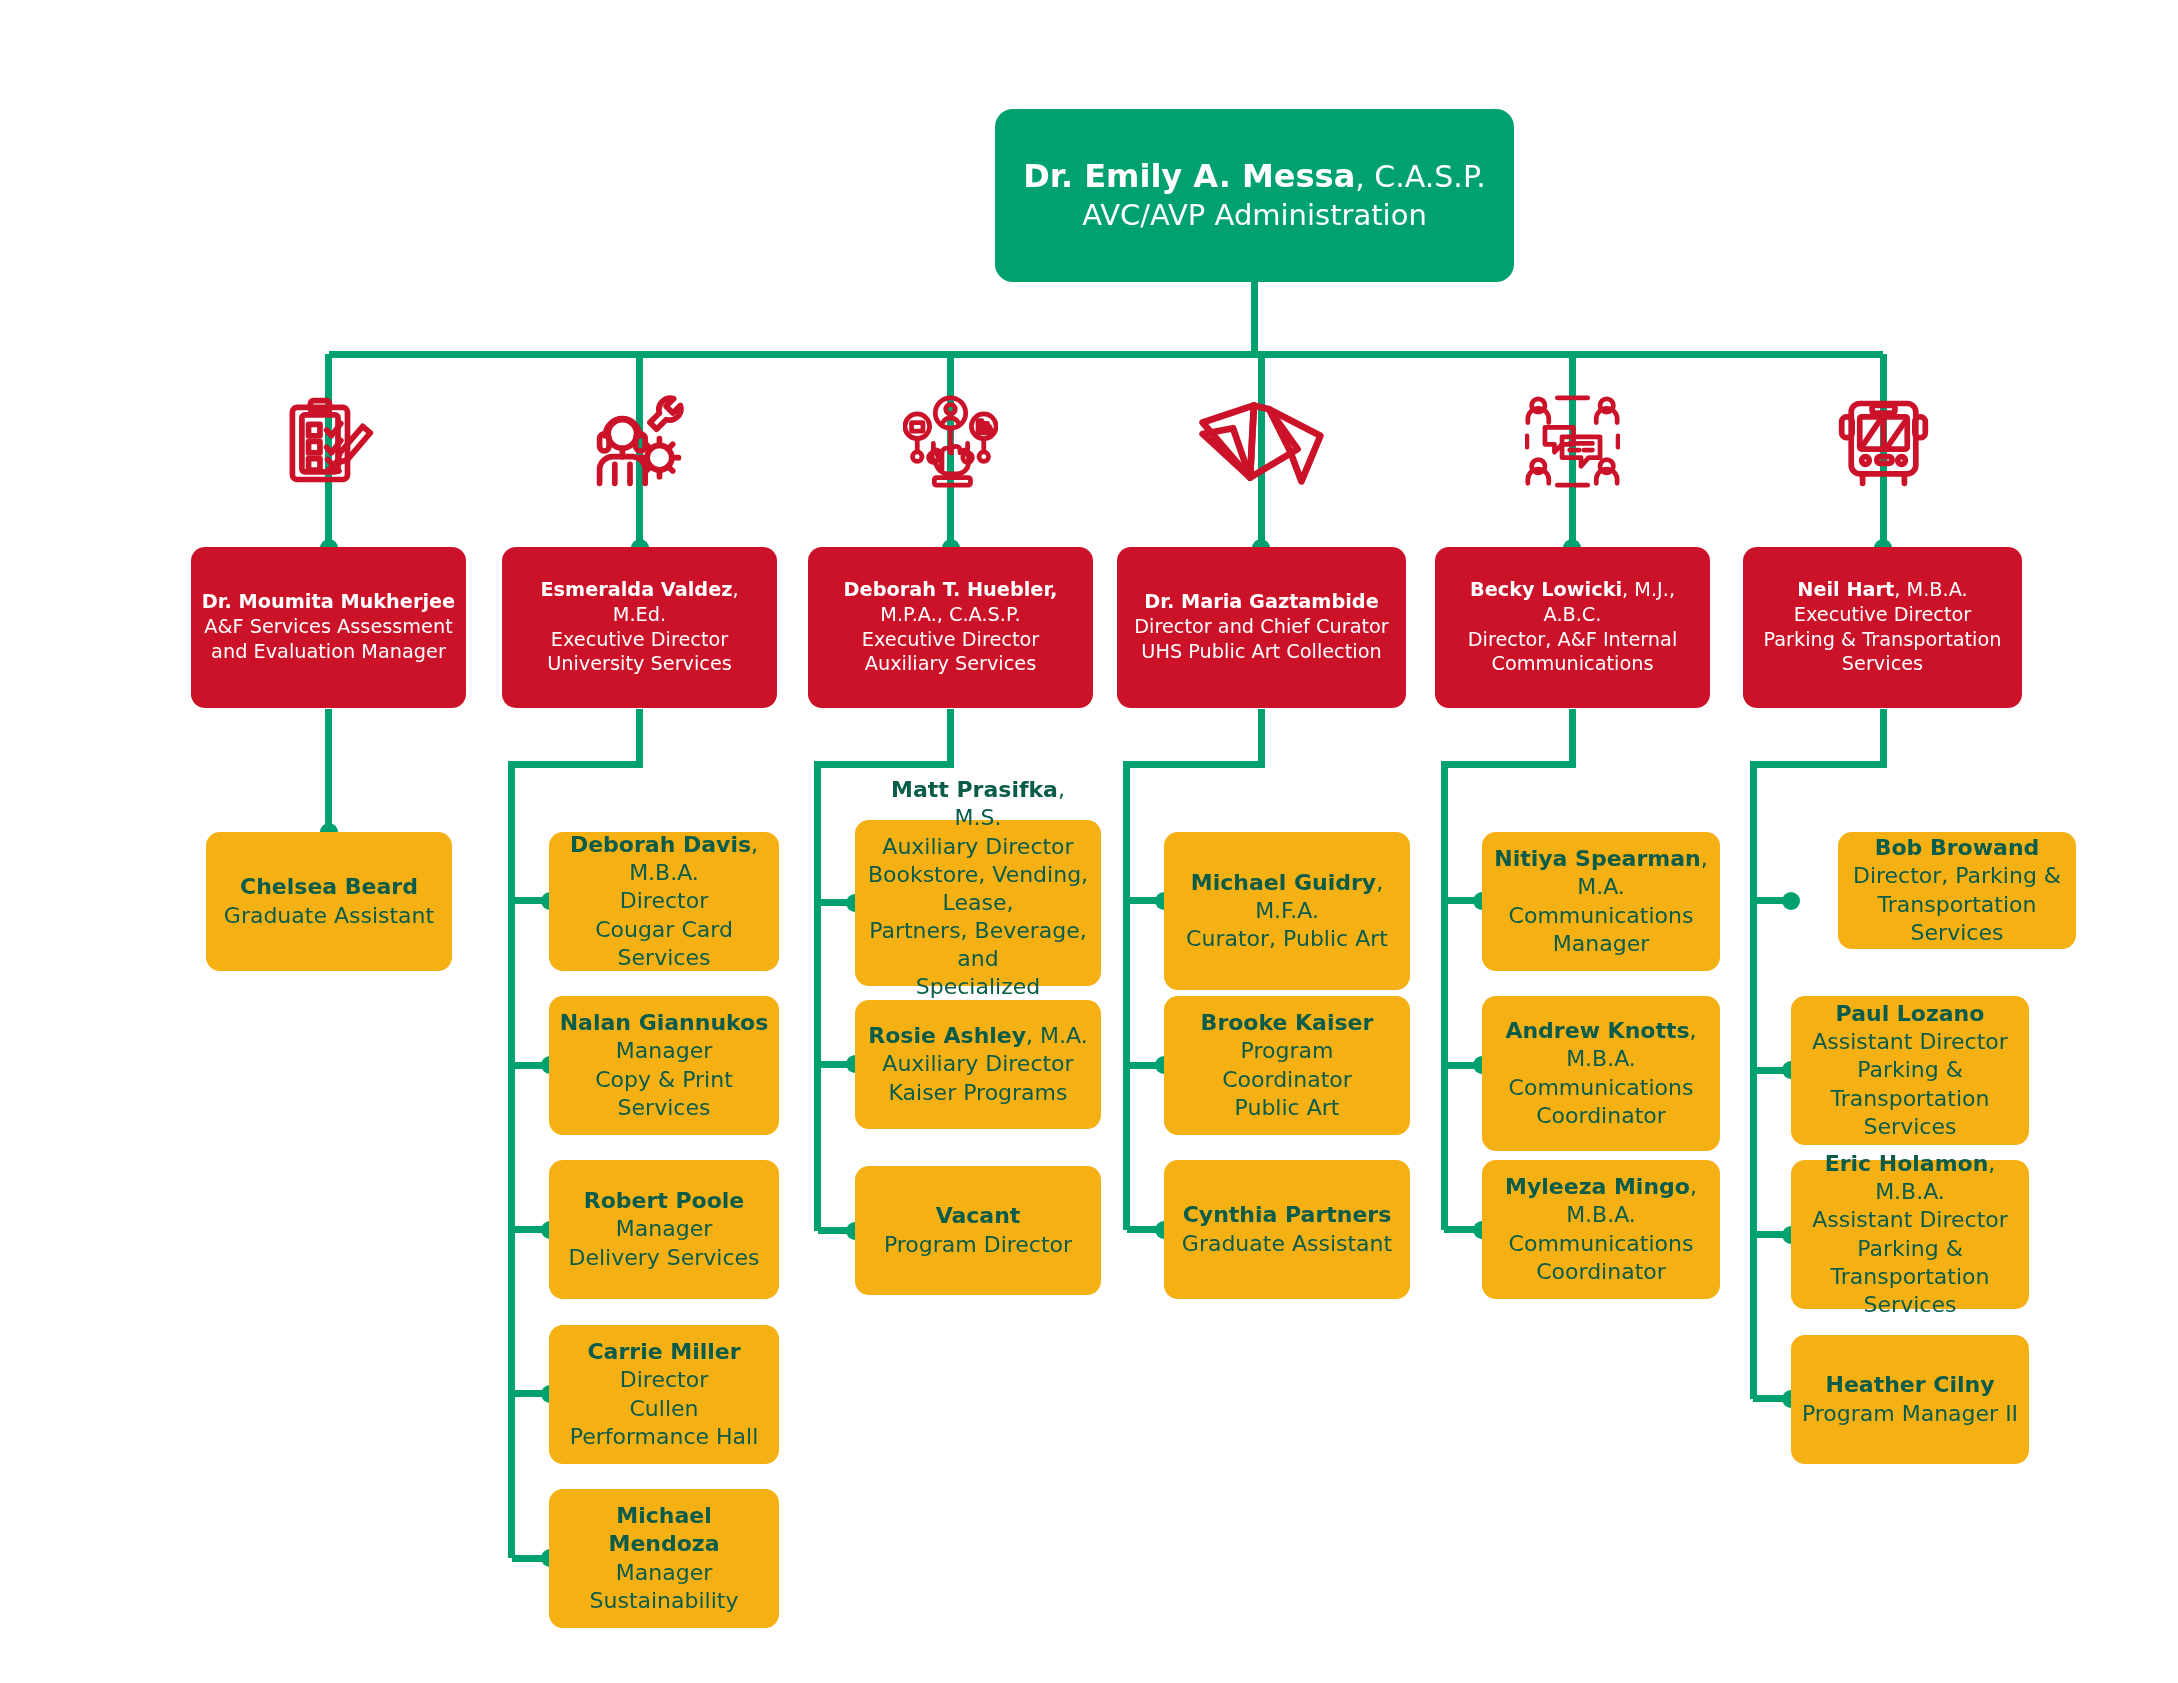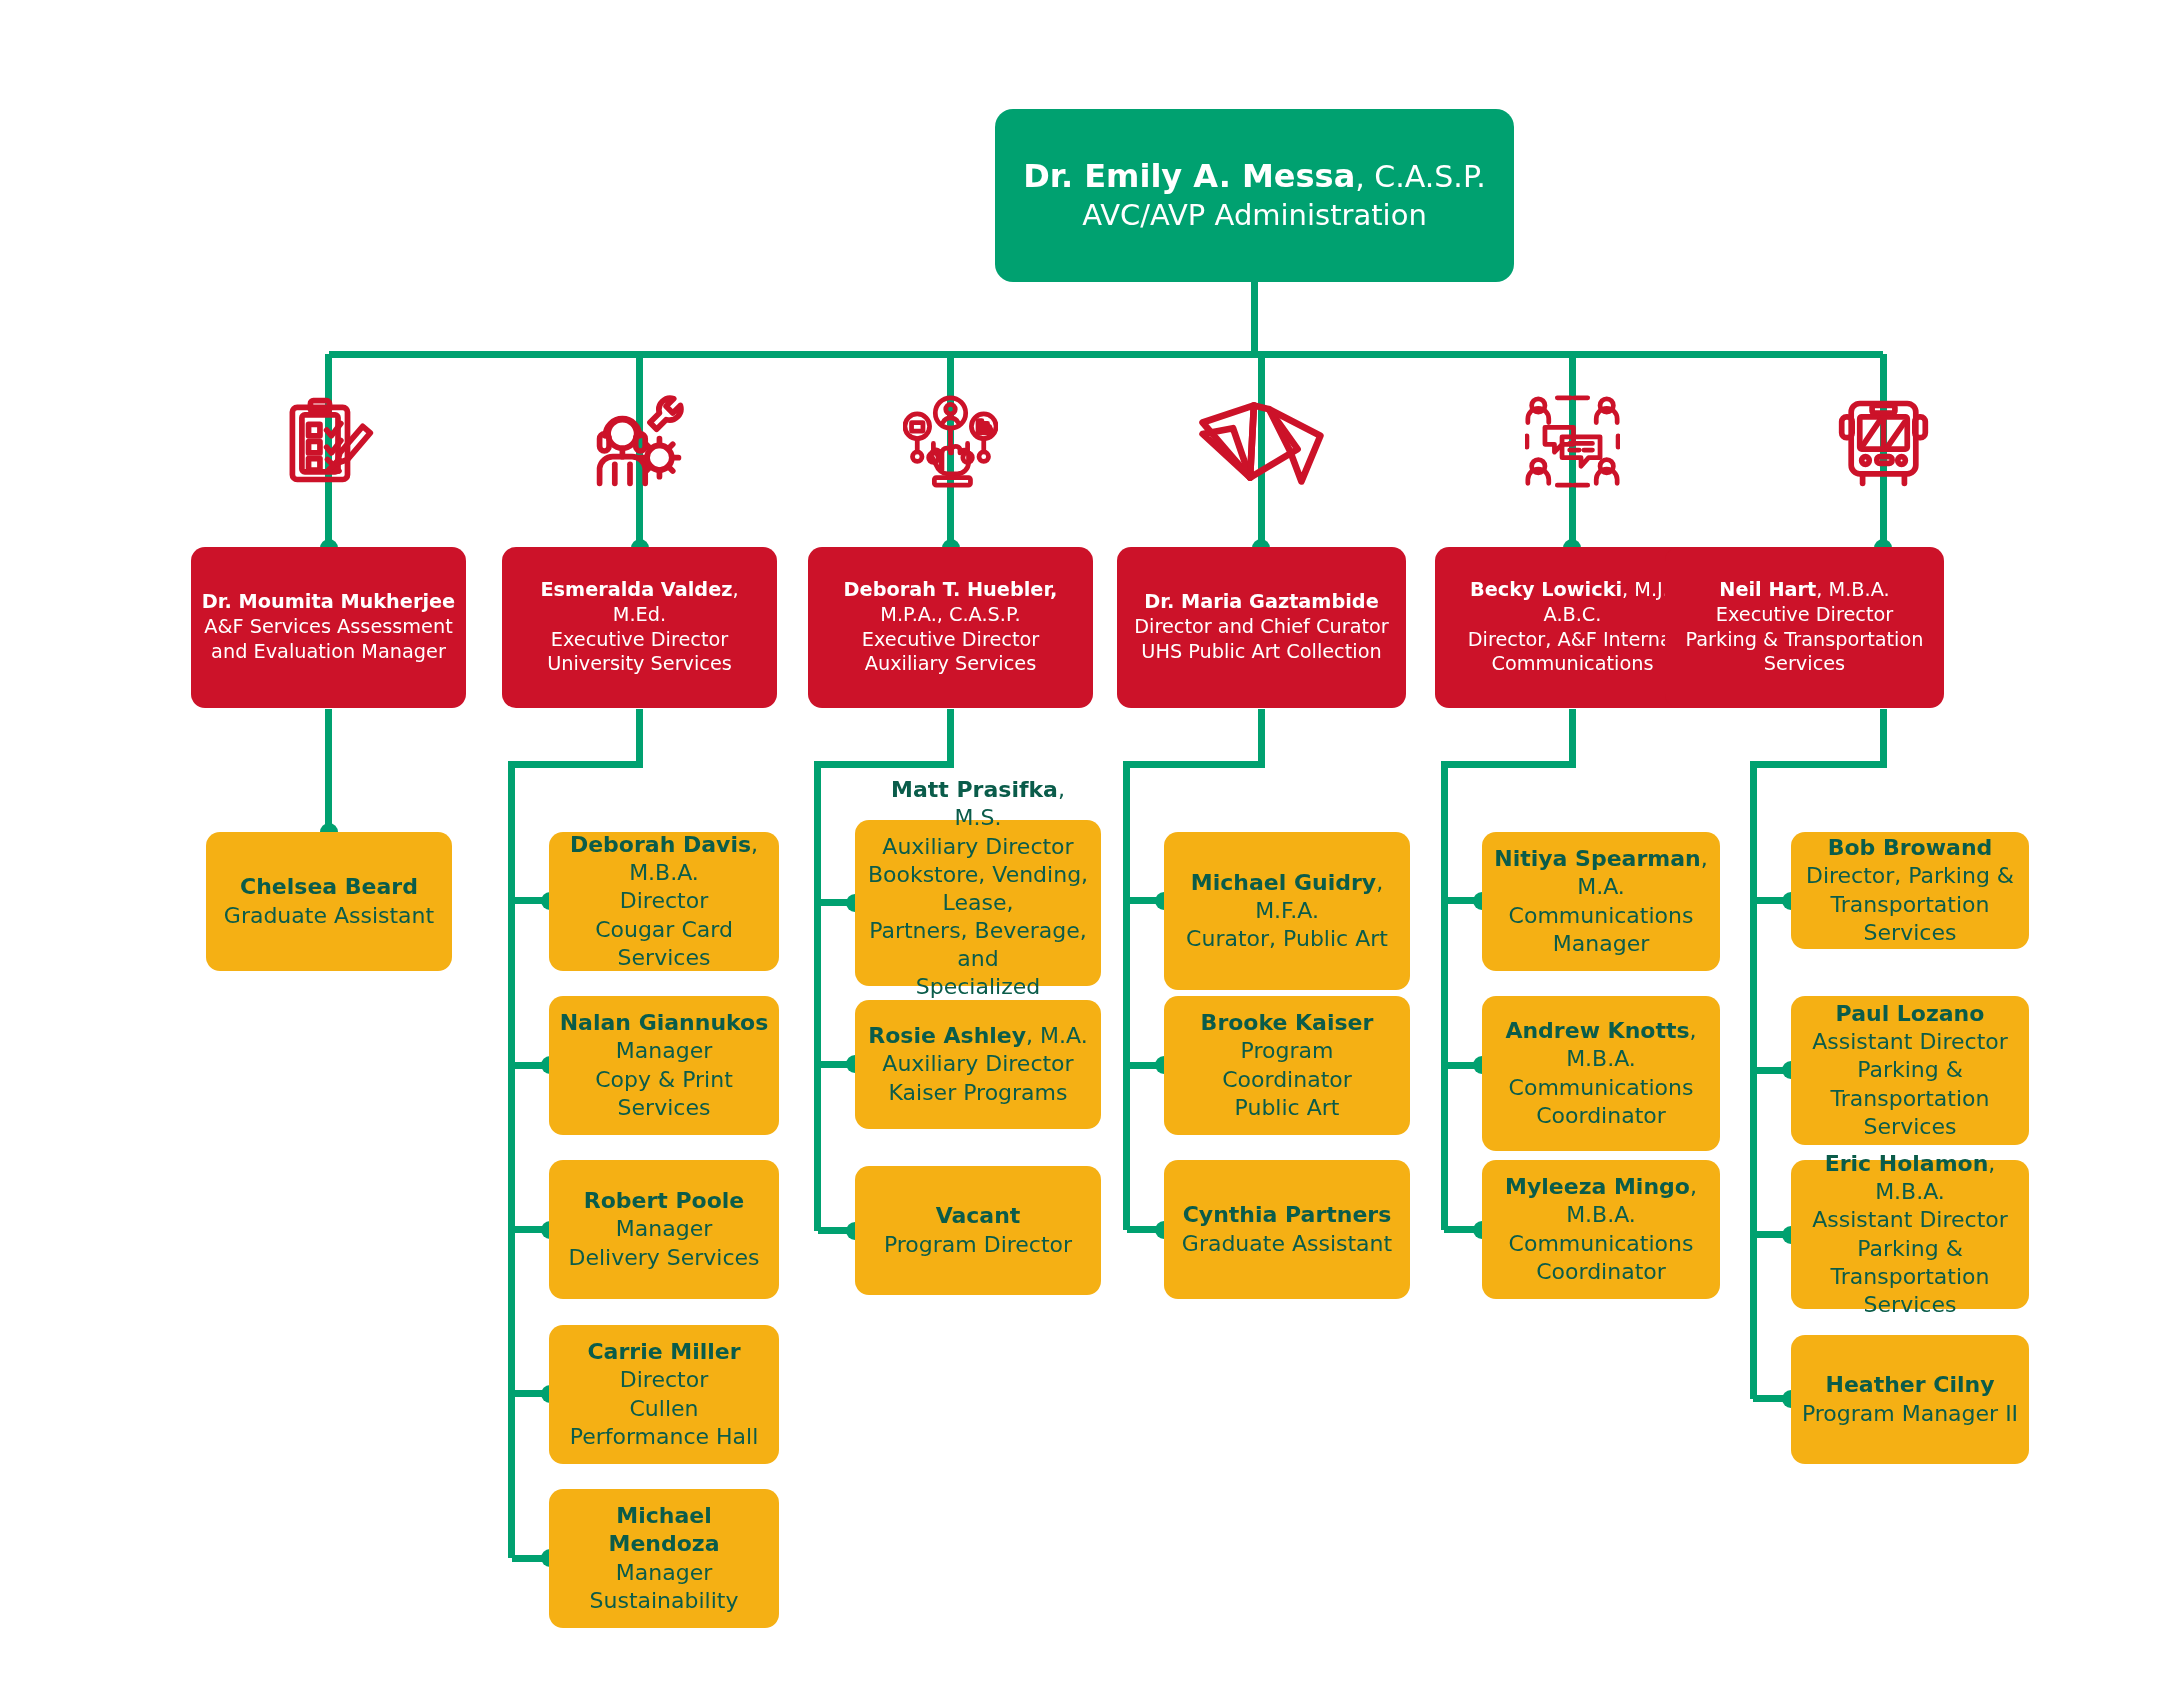--- a/index.html
+++ b/index.html
@@ -380,29 +380,29 @@
           <div class="role">Coordinator</div>
         </div>
       </div>
       <div class="node staff" style="left: 1482px; top: 1160px; width: 238px; height: 139px;">
         <div class="inner">
           <div class="nm-line"><span class="nm">Myleeza Mingo</span><span>, M.B.A.</span></div>
           <div class="role">Communications</div>
           <div class="role">Coordinator</div>
         </div>
       </div>
-      <div class="node dept" style="left: 1665px; top: 547px; width: 279px; height: 161px;">
+      <div class="node dept" style="left: 1743px; top: 547px; width: 279px; height: 161px;">
         <div class="inner">
           <div class="nm-line"><span class="nm">Neil Hart</span><span>, M.B.A.</span></div>
           <div class="role">Executive Director</div>
           <div class="role">Parking &amp; Transportation</div>
           <div class="role">Services</div>
         </div>
       </div>
-      <div class="node staff" style="left: 1791px; top: 832px; width: 238px; height: 117px;">
+      <div class="node staff" style="left: 1838px; top: 832px; width: 238px; height: 117px;">
         <div class="inner">
           <div class="nm-line"><span class="nm">Bob Browand</span></div>
           <div class="role">Director, Parking &amp;</div>
           <div class="role">Transportation Services</div>
         </div>
       </div>
       <div class="node staff" style="left: 1791px; top: 996px; width: 238px; height: 149px;">
         <div class="inner">
           <div class="nm-line"><span class="nm">Paul Lozano</span></div>
           <div class="role">Assistant Director</div>

